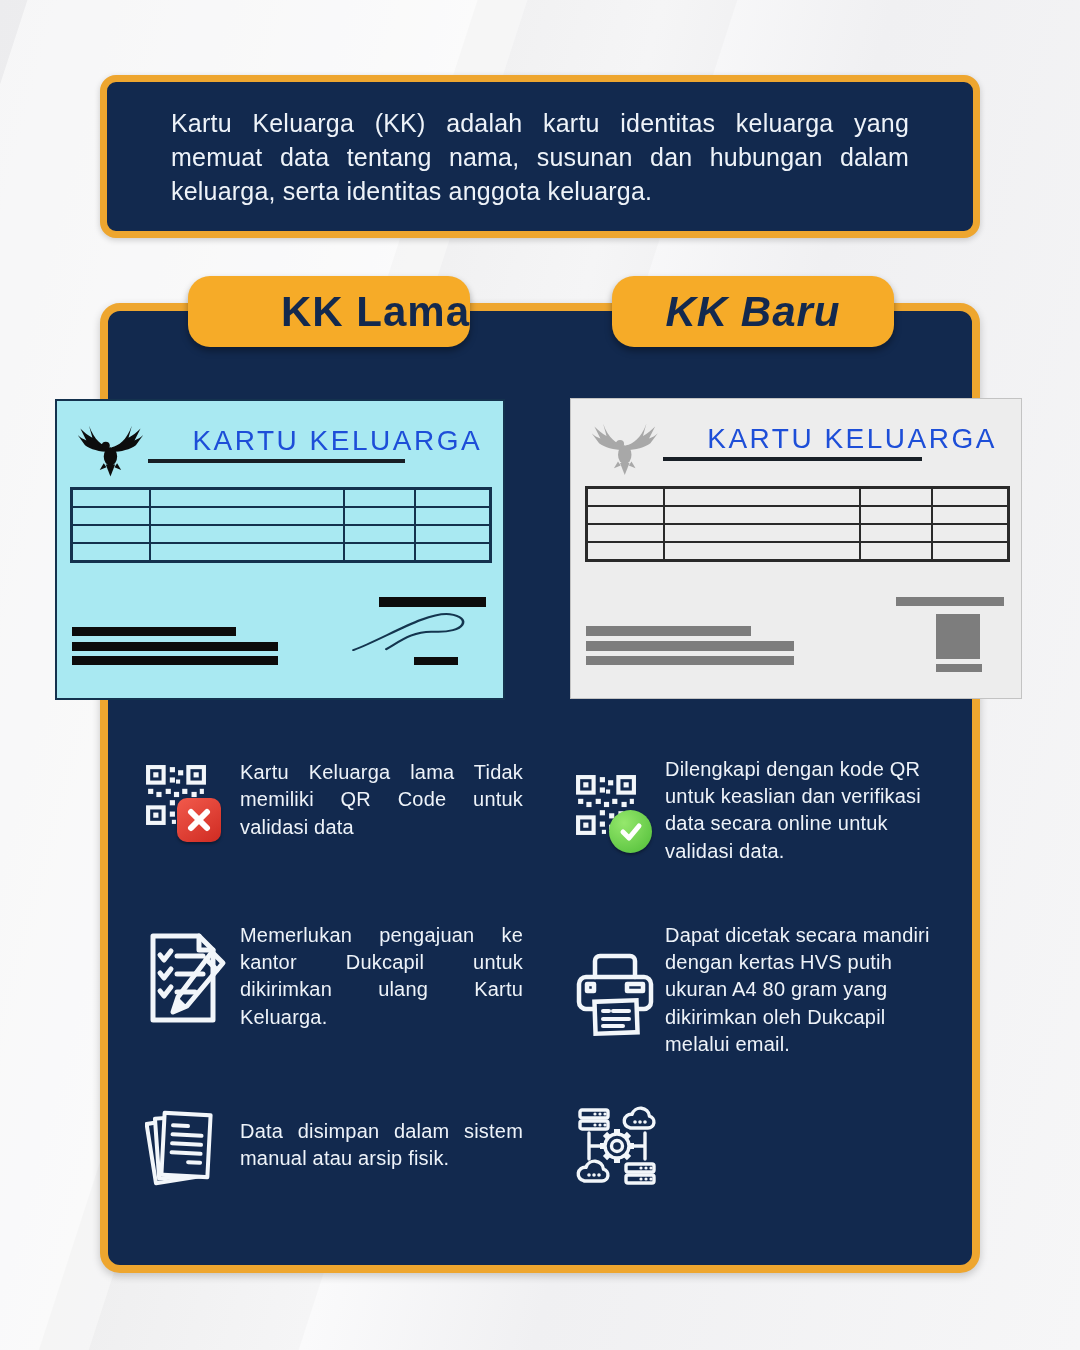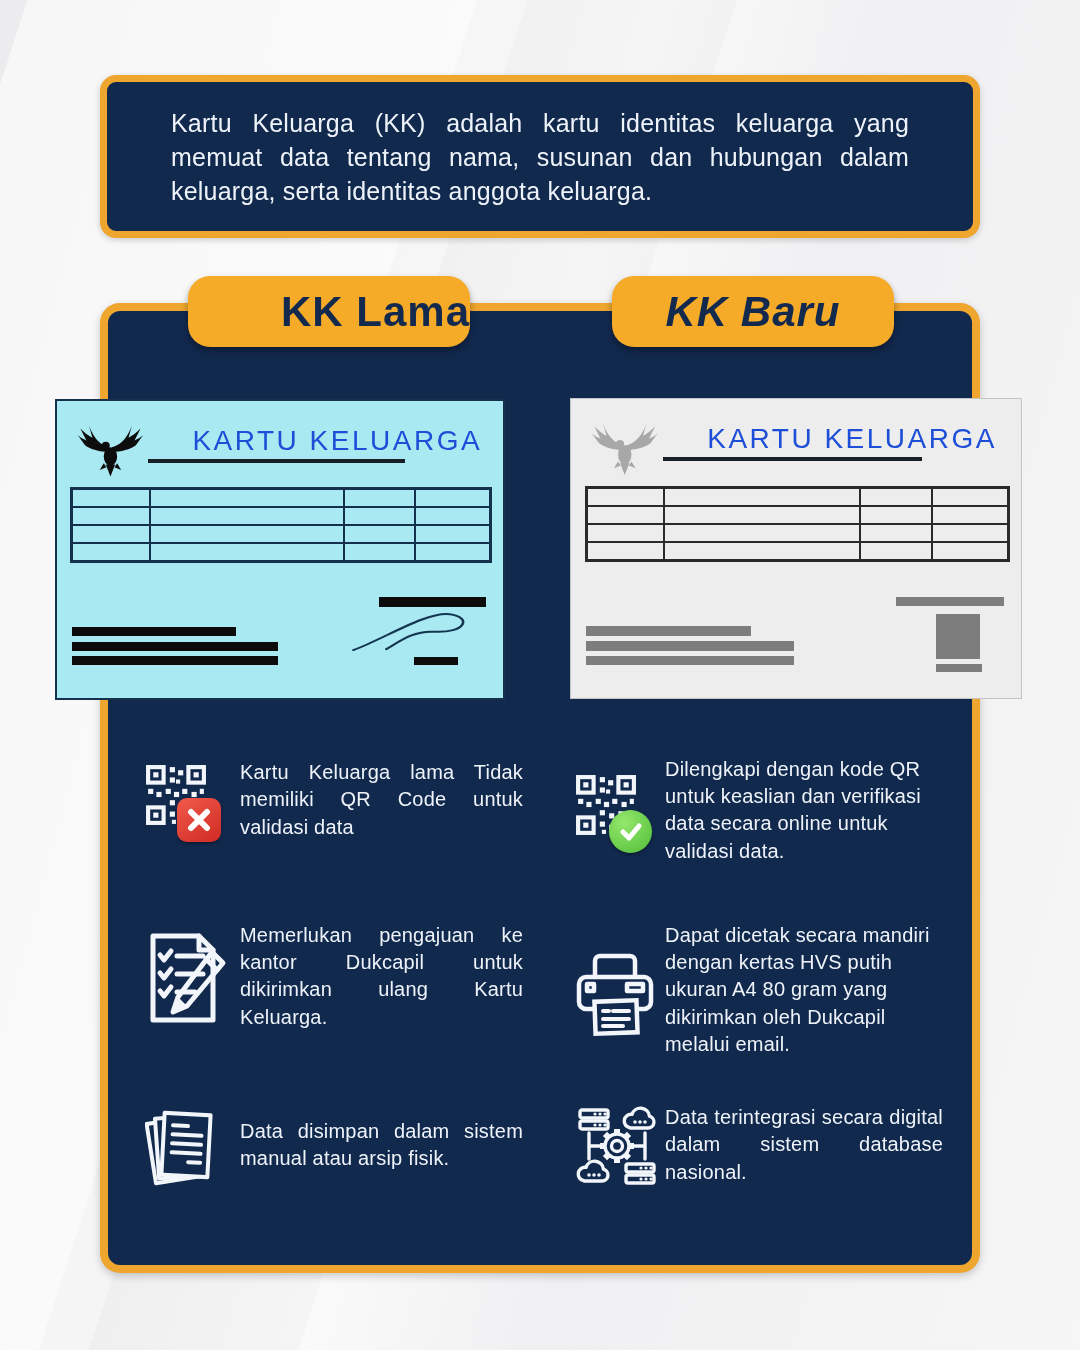--- a/index.html
+++ b/index.html
@@ -398,16 +398,15 @@
           <rect x="39" y="51" width="6" height="6"></rect>
           <rect x="25" y="37" width="6" height="6"></rect>
           <rect x="53" y="37" width="6" height="6"></rect>
           <rect x="39" y="23" width="6" height="6" transform="rotate(45 42 40)"></rect>
           <rect x="39" y="51" width="6" height="6" transform="rotate(45 42 40)"></rect>
           <rect x="25" y="37" width="6" height="6" transform="rotate(45 42 40)"></rect>
           <rect x="53" y="37" width="6" height="6" transform="rotate(45 42 40)"></rect>
         </g>
       </svg>
     </div>
-    <p class="cmp-text just">Data terintegrasi secara digital dalam sistem database nasional.</p>
   </div>
 
 </div>
 
 </body></html>

